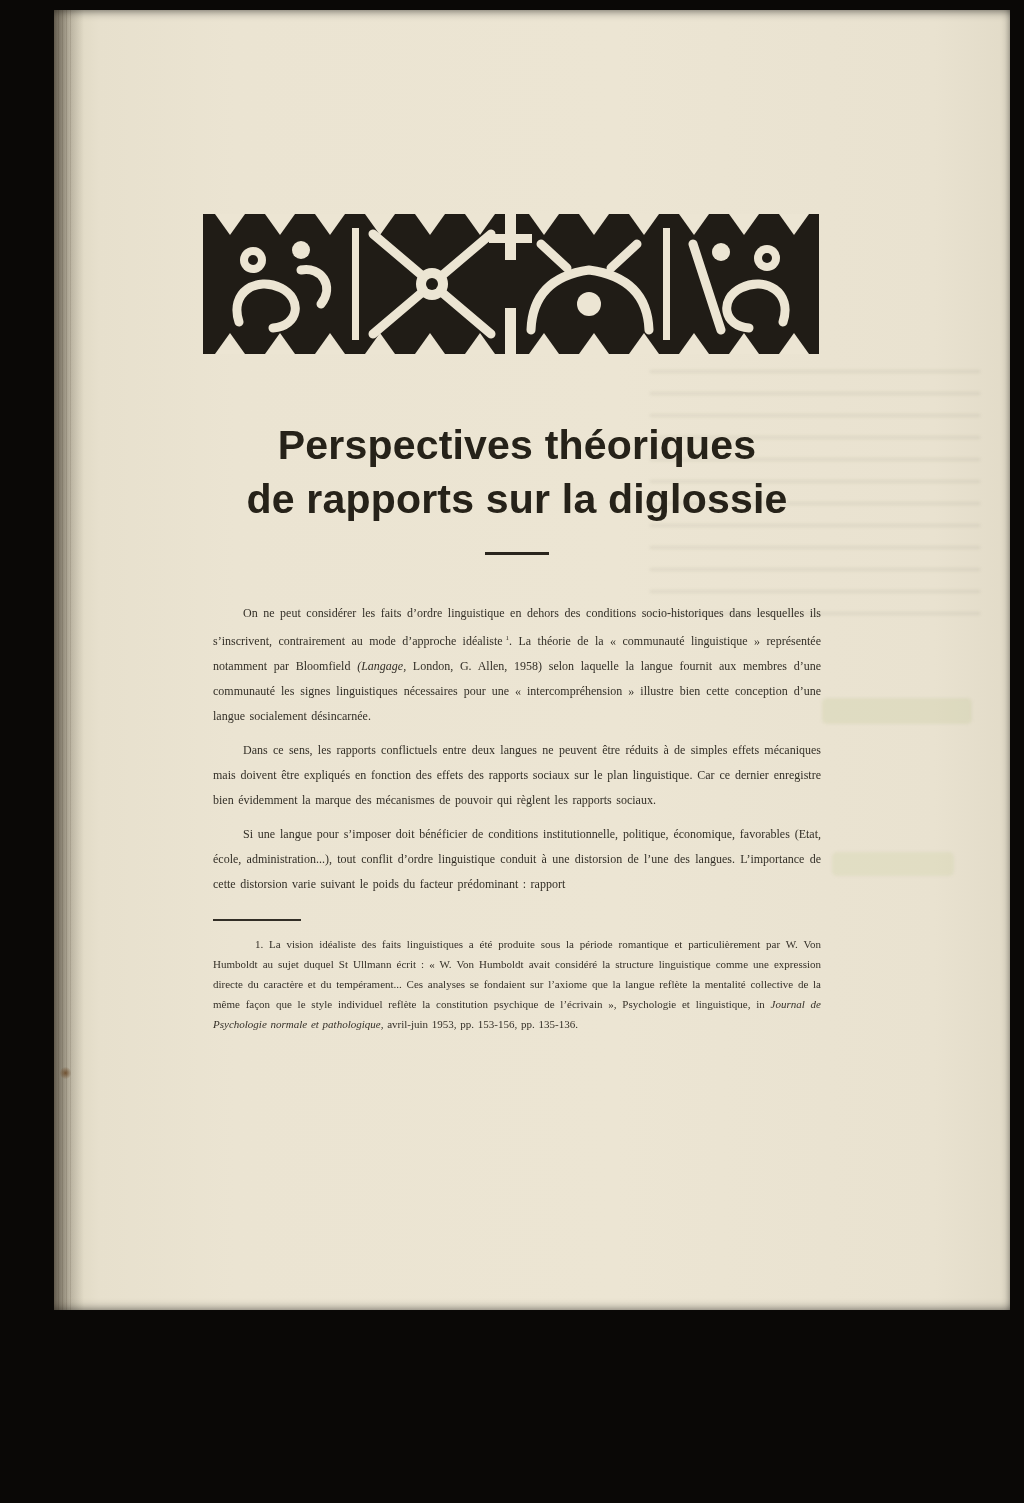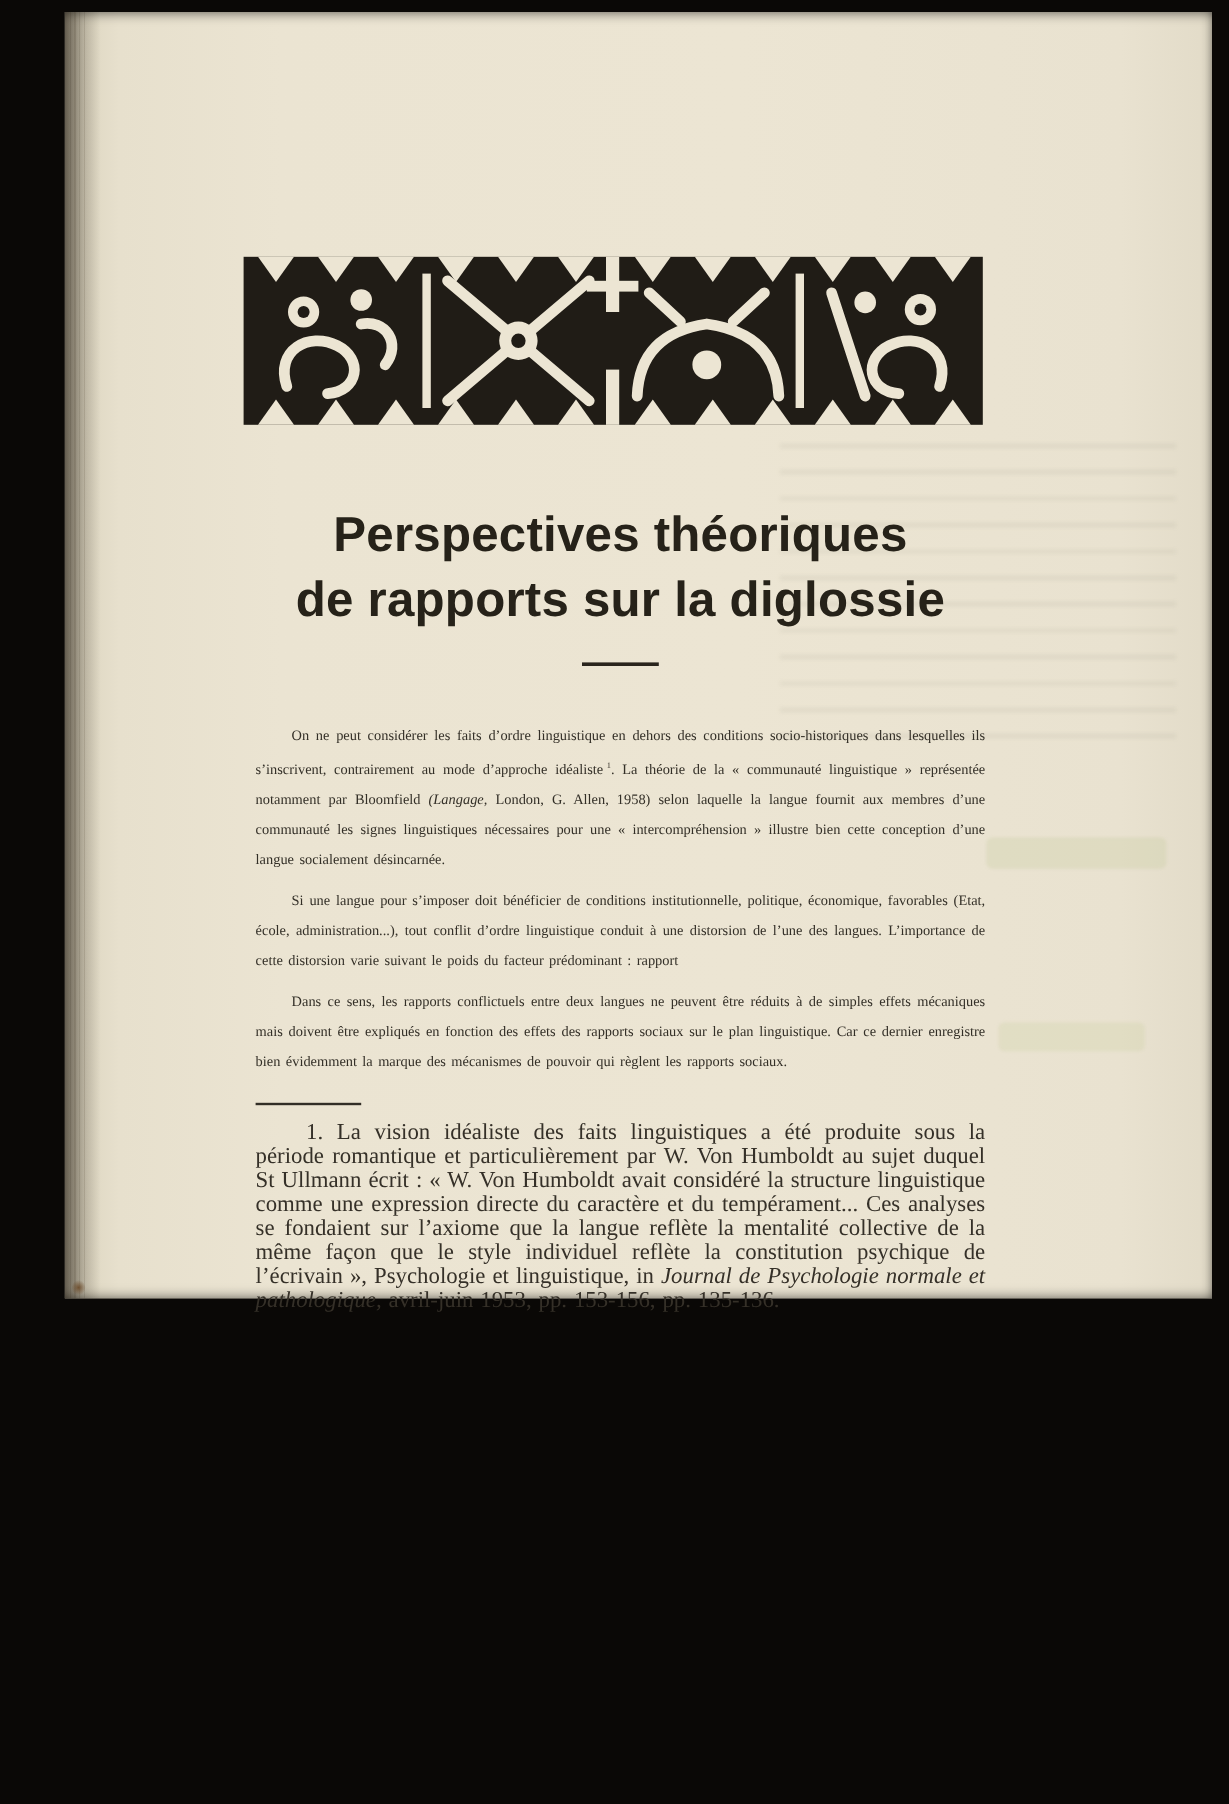--- a/index.html
+++ b/index.html
@@ -7,21 +7,21 @@
     width: 1024px; height: 1503px;
     position: relative;
     background: #0a0806;
     overflow: hidden;
     font-family: "Liberation Serif", serif;
   }
   
   .page {
     position: absolute;
     left: 54px; top: 10px;
-    width: 956px; height: 1072px;
+    width: 956px; height: 1300px;
     background: linear-gradient(90deg,
       #c9c1ab 0px, #ddd6c1 14px, #e7e0cd 45px,
       #ebe4d2 180px, #ece5d3 560px, #e9e2d0 880px, #e2dbc8 956px);
     box-shadow: inset 0 8px 10px -7px rgba(0,0,0,.55),
                 inset 0 -8px 10px -7px rgba(0,0,0,.5),
                 inset -7px 0 9px -7px rgba(0,0,0,.45);
   }
   .gutter {
     position: absolute; left: 0; top: 0; bottom: 0; width: 30px;
     background: linear-gradient(90deg, rgba(25,18,10,.55), rgba(25,18,10,.18) 55%, rgba(25,18,10,0));
@@ -83,21 +83,21 @@
           text-align: justify; word-spacing: 1.5px; color: #332f27; }
   .body p { margin: 0 0 9px; text-indent: 30px; }
   .body em, .footnote em { font-style: italic; }
   sup.ref { font-size: 0.58em; vertical-align: super; margin-left: 3px; }
   .footnote-rule {
     width: 88px; height: 2px; background: #322e26;
     margin: 22px 0 13px;
   }
   .footnote {
     margin: 0;
-    font-size: 19px; line-height: 20px;
+    font-size: 11px; line-height: 20px;
     text-align: justify; word-spacing: 1px;
     text-indent: 42px;
     color: #353028;
   }
 </style>
 </head>
 <body>
 
 <div class="page">
   <div class="page-edge-lines"></div>
@@ -181,21 +181,21 @@
     </div>
 
     <h1 class="title">
       <span class="tl">Perspectives théoriques</span>
       <span class="tl">de rapports sur la diglossie</span>
     </h1>
     <div class="title-rule"></div>
 
     <div class="body">
       <p><span>On ne peut considérer les faits d’ordre linguistique en dehors des conditions socio-historiques dans lesquelles ils s’inscrivent, contrairement au mode d’approche idéaliste</span><sup class="ref">1</sup><span>. La théorie de la « communauté linguistique » représentée notamment par Bloomfield </span><em>(Langage,</em><span> London, G. Allen, 1958) selon laquelle la langue fournit aux membres d’une communauté les signes linguistiques nécessaires pour une « intercompréhension » illustre bien cette conception d’une langue socialement désincarnée.</span></p>
+      <p>Dans ce sens, les rapports conflictuels entre deux langues ne peuvent être réduits à de simples effets mécaniques mais doivent être expliqués en fonction des effets des rapports sociaux sur le plan linguistique. Car ce dernier enregistre bien évidemment la marque des mécanismes de pouvoir qui règlent les rapports sociaux.</p>
       <p>Si une langue pour s’imposer doit bénéficier de conditions institutionnelle, politique, économique, favorables (Etat, école, administration...), tout conflit d’ordre linguistique conduit à une distorsion de l’une des langues. L’importance de cette distorsion varie suivant le poids du facteur prédominant : rapport</p>
-      <p>Dans ce sens, les rapports conflictuels entre deux langues ne peuvent être réduits à de simples effets mécaniques mais doivent être expliqués en fonction des effets des rapports sociaux sur le plan linguistique. Car ce dernier enregistre bien évidemment la marque des mécanismes de pouvoir qui règlent les rapports sociaux.</p>
     </div>
 
     <div class="footnote-rule"></div>
     <p class="footnote"><span>1. La vision idéaliste des faits linguistiques a été produite sous la période romantique et particulièrement par W. Von Humboldt au sujet duquel St Ullmann écrit : « W. Von Humboldt avait considéré la structure linguistique comme une expression directe du caractère et du tempérament... Ces analyses se fondaient sur l’axiome que la langue reflète la mentalité collective de la même façon que le style individuel reflète la constitution psychique de l’écrivain », Psychologie et linguistique, in </span><em>Journal de Psychologie normale et pathologique,</em><span> avril-juin 1953, pp. 153-156, pp. 135-136.</span></p>
 
   </div>
 </div>
 
 </body></html>

